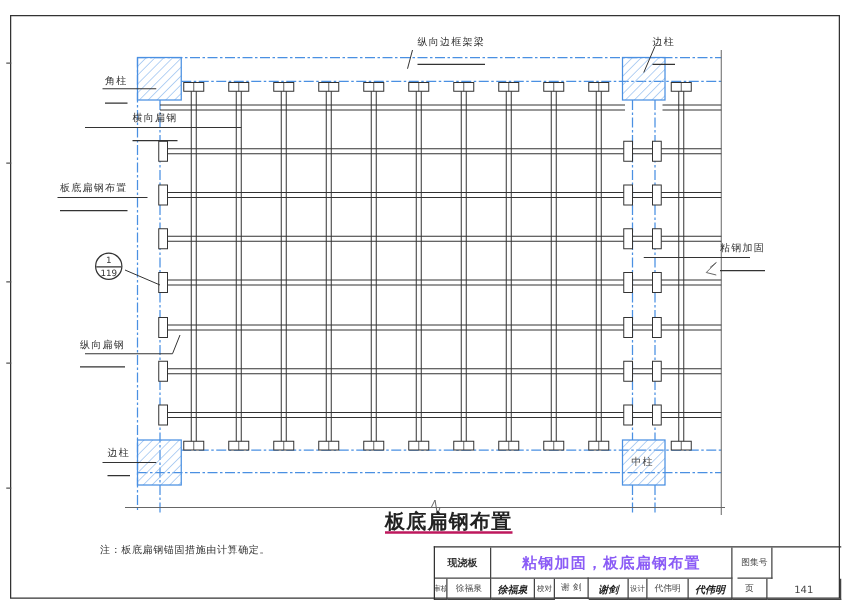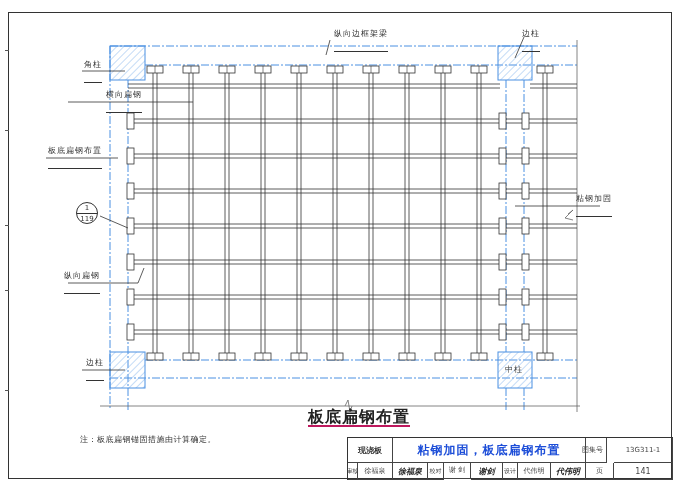--- a/index.html
+++ b/index.html
@@ -5,21 +5,21 @@
   html, body { margin:0; padding:0; background:#ffffff; }
   body { width:685px; height:487px; position:relative; overflow:hidden; font-family:"DejaVu Sans", sans-serif; color:#333; }
   .frame { position:absolute; left:8px; top:12px; width:664px; height:467px; border:1.5px solid #333; box-sizing:border-box; }
   .tick-l { position:absolute; left:5px; width:4px; height:1px; background:#555; }
   svg { position:absolute; left:0; top:0; }
   .lbl { position:absolute; font-size:8px; color:#333; letter-spacing:1px; white-space:nowrap; border-bottom:1px solid #333; line-height:10px; padding-bottom:12px; }
   .title { position:absolute; left:308px; top:410px; font-size:16px; font-weight:bold; color:#222; border-bottom:2px solid #be185d; letter-spacing:1px; line-height:14px; padding-bottom:1px; }
   .note { position:absolute; left:80px; top:434px; font-size:8px; color:#333; letter-spacing:0.5px; }
   .tb { position:absolute; left:347px; top:437px; width:326px; height:43px; border-top:1.2px solid #333; border-left:1.2px solid #333; box-sizing:border-box; }
   .cell { position:absolute; border-right:1px solid #444; border-bottom:1px solid #444; box-sizing:border-box; display:flex; align-items:center; justify-content:center; font-size:7px; color:#444; white-space:nowrap; overflow:hidden;text-align:center; }
-  .cell.big { font-size:12px; font-weight:bold; color:#1d4ed8; letter-spacing:1px; }
+  .cell.big { font-size:12px; font-weight:bold; color:#8b5cf6; letter-spacing:1px; }
   .cell.med { font-size:8px; font-weight:bold; color:#333; }
   .cell.sig { font-size:8px; font-style:italic; font-weight:bold; color:#222; }
   .callout { position:absolute; left:76px; top:202px; width:22px; height:22px; border:1px solid #333; border-radius:50%; box-sizing:border-box; font-size:7px; text-align:center; line-height:10px; }
   .callout .top { display:block; border-bottom:1px solid #333; height:10px; }
   .inlbl { position:absolute; font-size:8px; color:#444; letter-spacing:1px; }
 </style>
 </head>
 <body>
 
 <div class="frame"></div>
@@ -208,22 +208,21 @@
   <span class="top">1</span>
   <span>119</span>
 </div>
 
 <div class="title">板底扁钢布置</div>
 <div class="note">注：板底扁钢锚固措施由计算确定。</div>
 
 <div class="tb">
   <div class="cell med" style="left:0; top:0; width:45px; height:25px;">现浇板</div>
   <div class="cell big" style="left:45px; top:0; width:193px; height:25px;">粘钢加固，板底扁钢布置</div>
-  <div class="cell" style="left:231px; top:0; width:28px; height:25px;">图集号</div>
-  <div class="cell" style="left:266px; top:0; width:59px; height:25px;">13G311-1</div>
+  <div class="cell" style="left:242px; top:0; width:28px; height:25px;">图集号</div>
 
   <div class="cell" style="left:0; top:25px; width:10px; height:17px; font-size:6px;">审核</div>
   <div class="cell" style="left:10px; top:25px; width:35px; height:17px;">徐福泉</div>
   <div class="cell sig" style="left:45px; top:25px; width:35px; height:17px;">徐福泉</div>
   <div class="cell" style="left:80px; top:25px; width:16px; height:17px; font-size:6px;">校对</div>
   <div class="cell" style="left:96px; top:24px; width:27px; height:17px;">谢 剑</div>
   <div class="cell sig" style="left:123px; top:25px; width:32px; height:17px;">谢剑</div>
   <div class="cell" style="left:155px; top:25px; width:15px; height:17px; font-size:6px;">设计</div>
   <div class="cell" style="left:170px; top:25px; width:33px; height:17px;">代伟明</div>
   <div class="cell sig" style="left:203px; top:25px; width:35px; height:17px;">代伟明</div>

